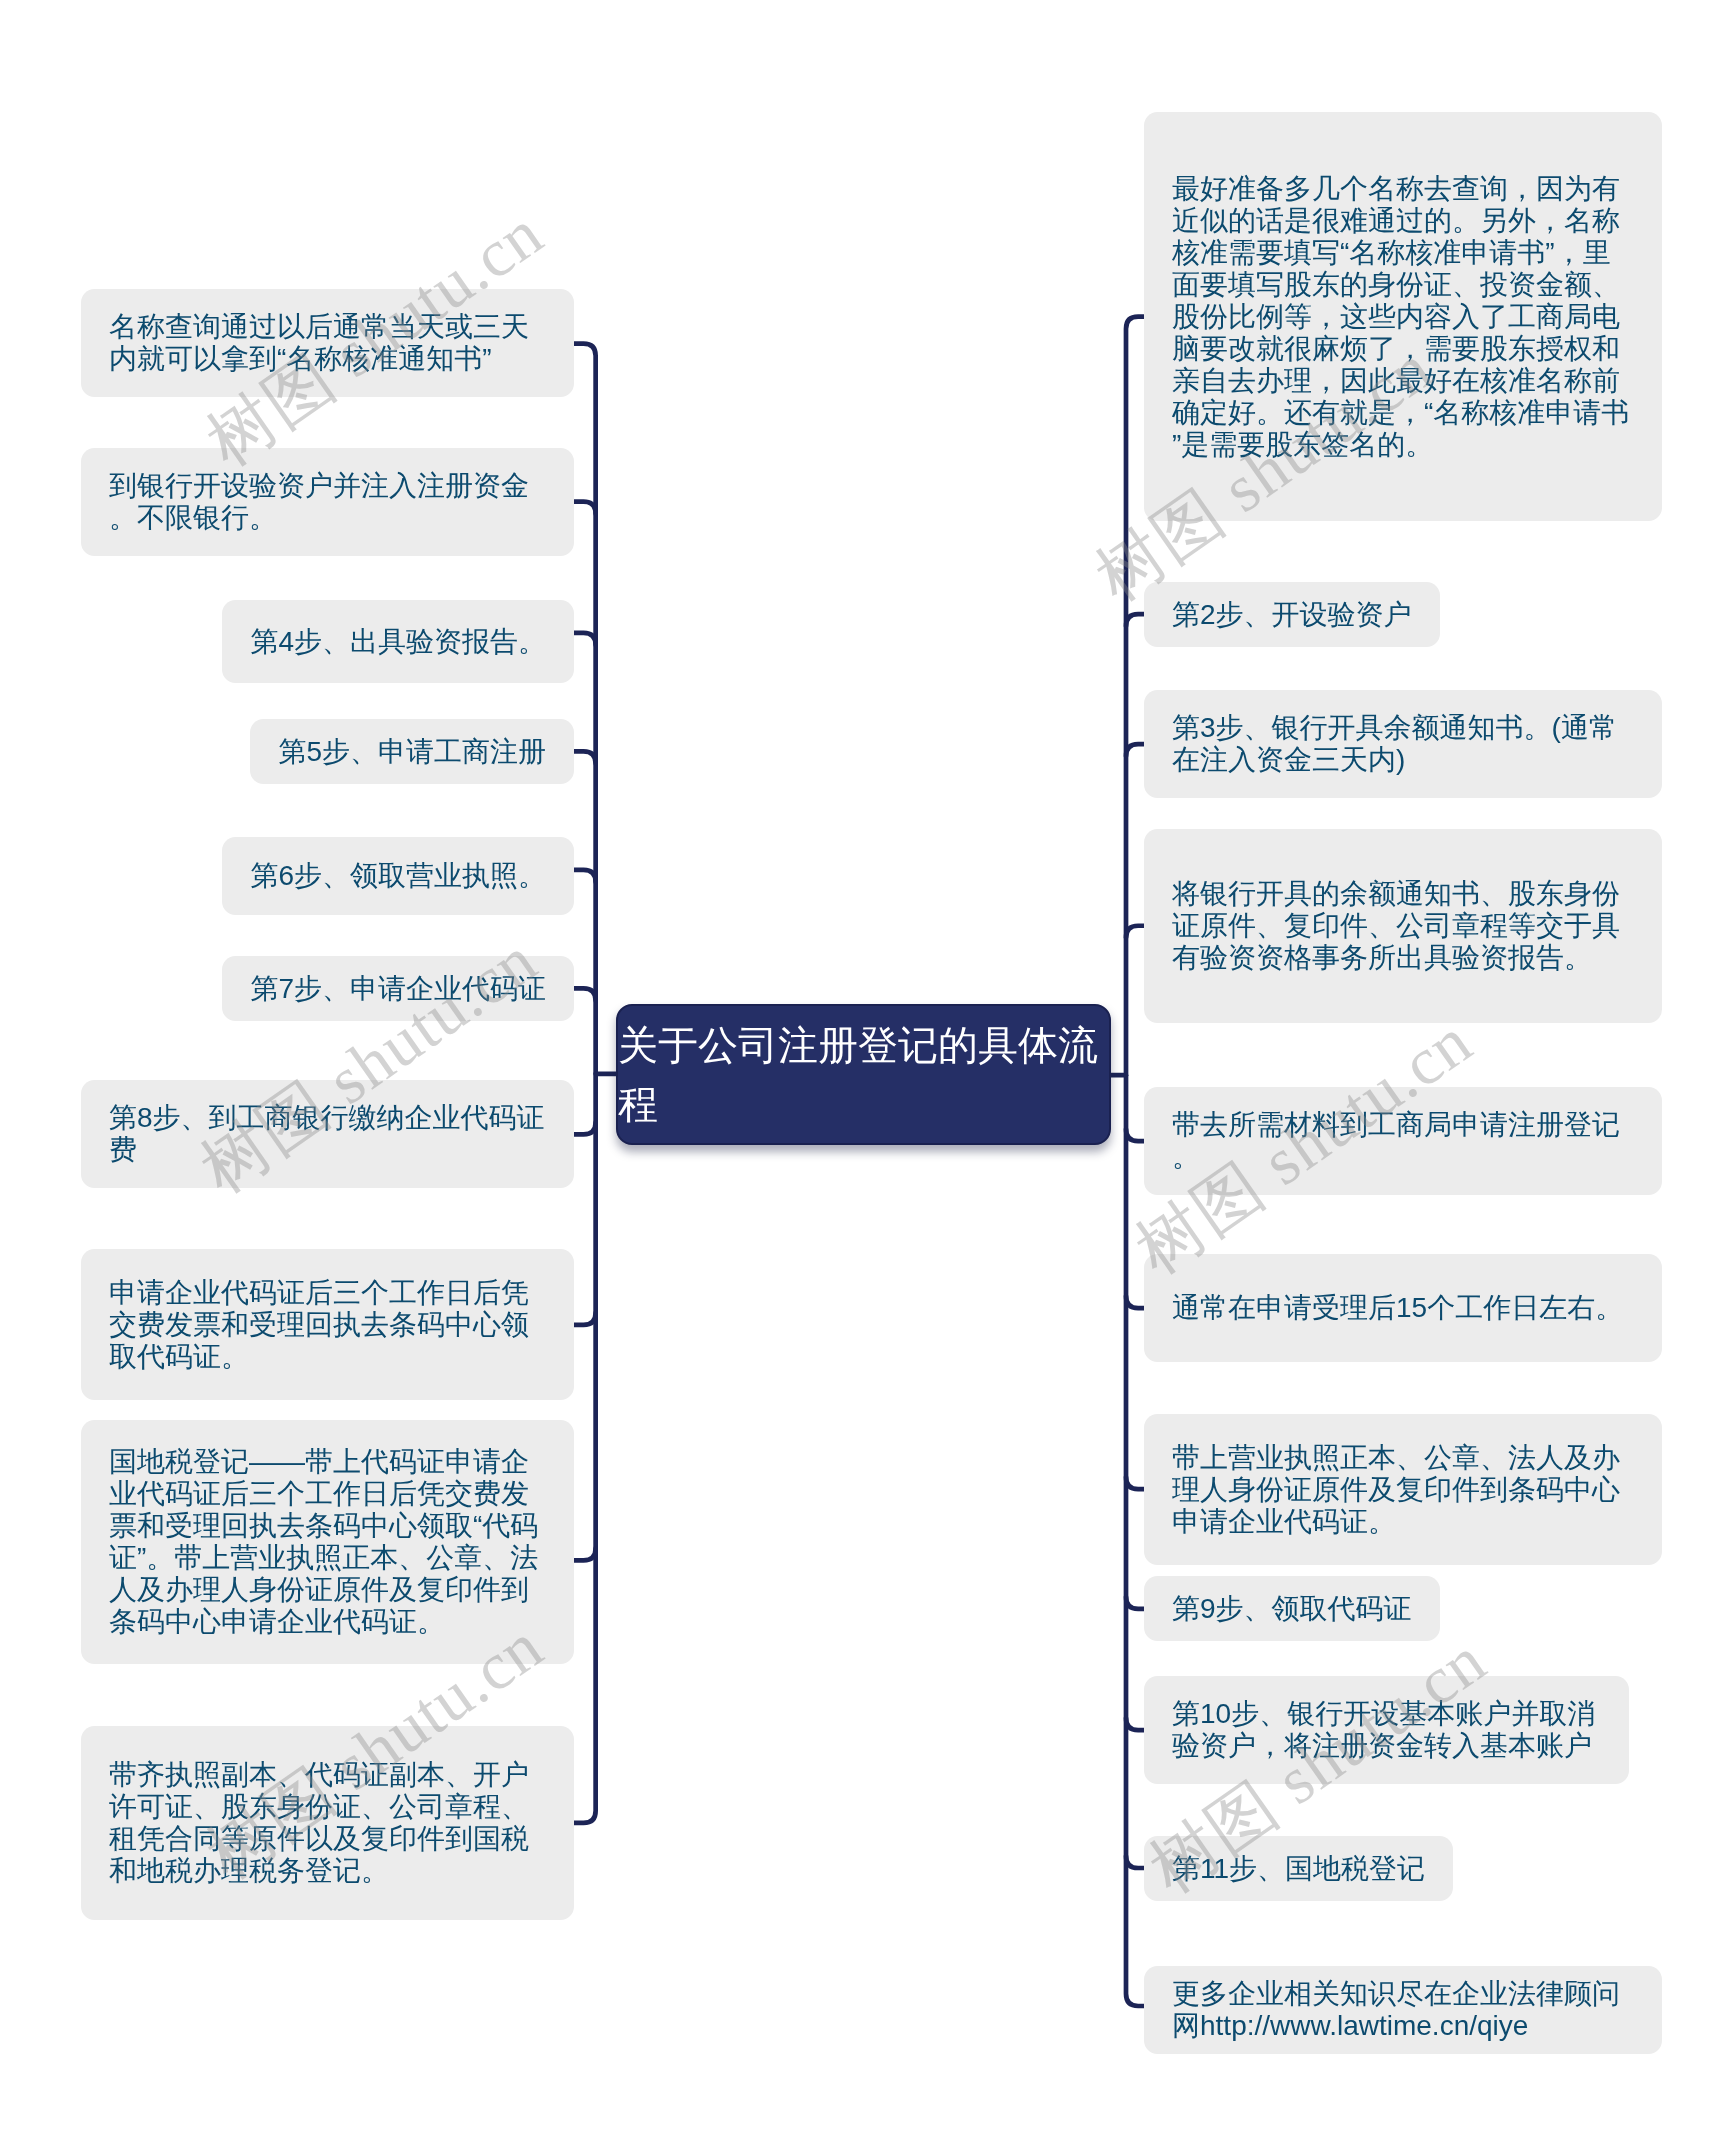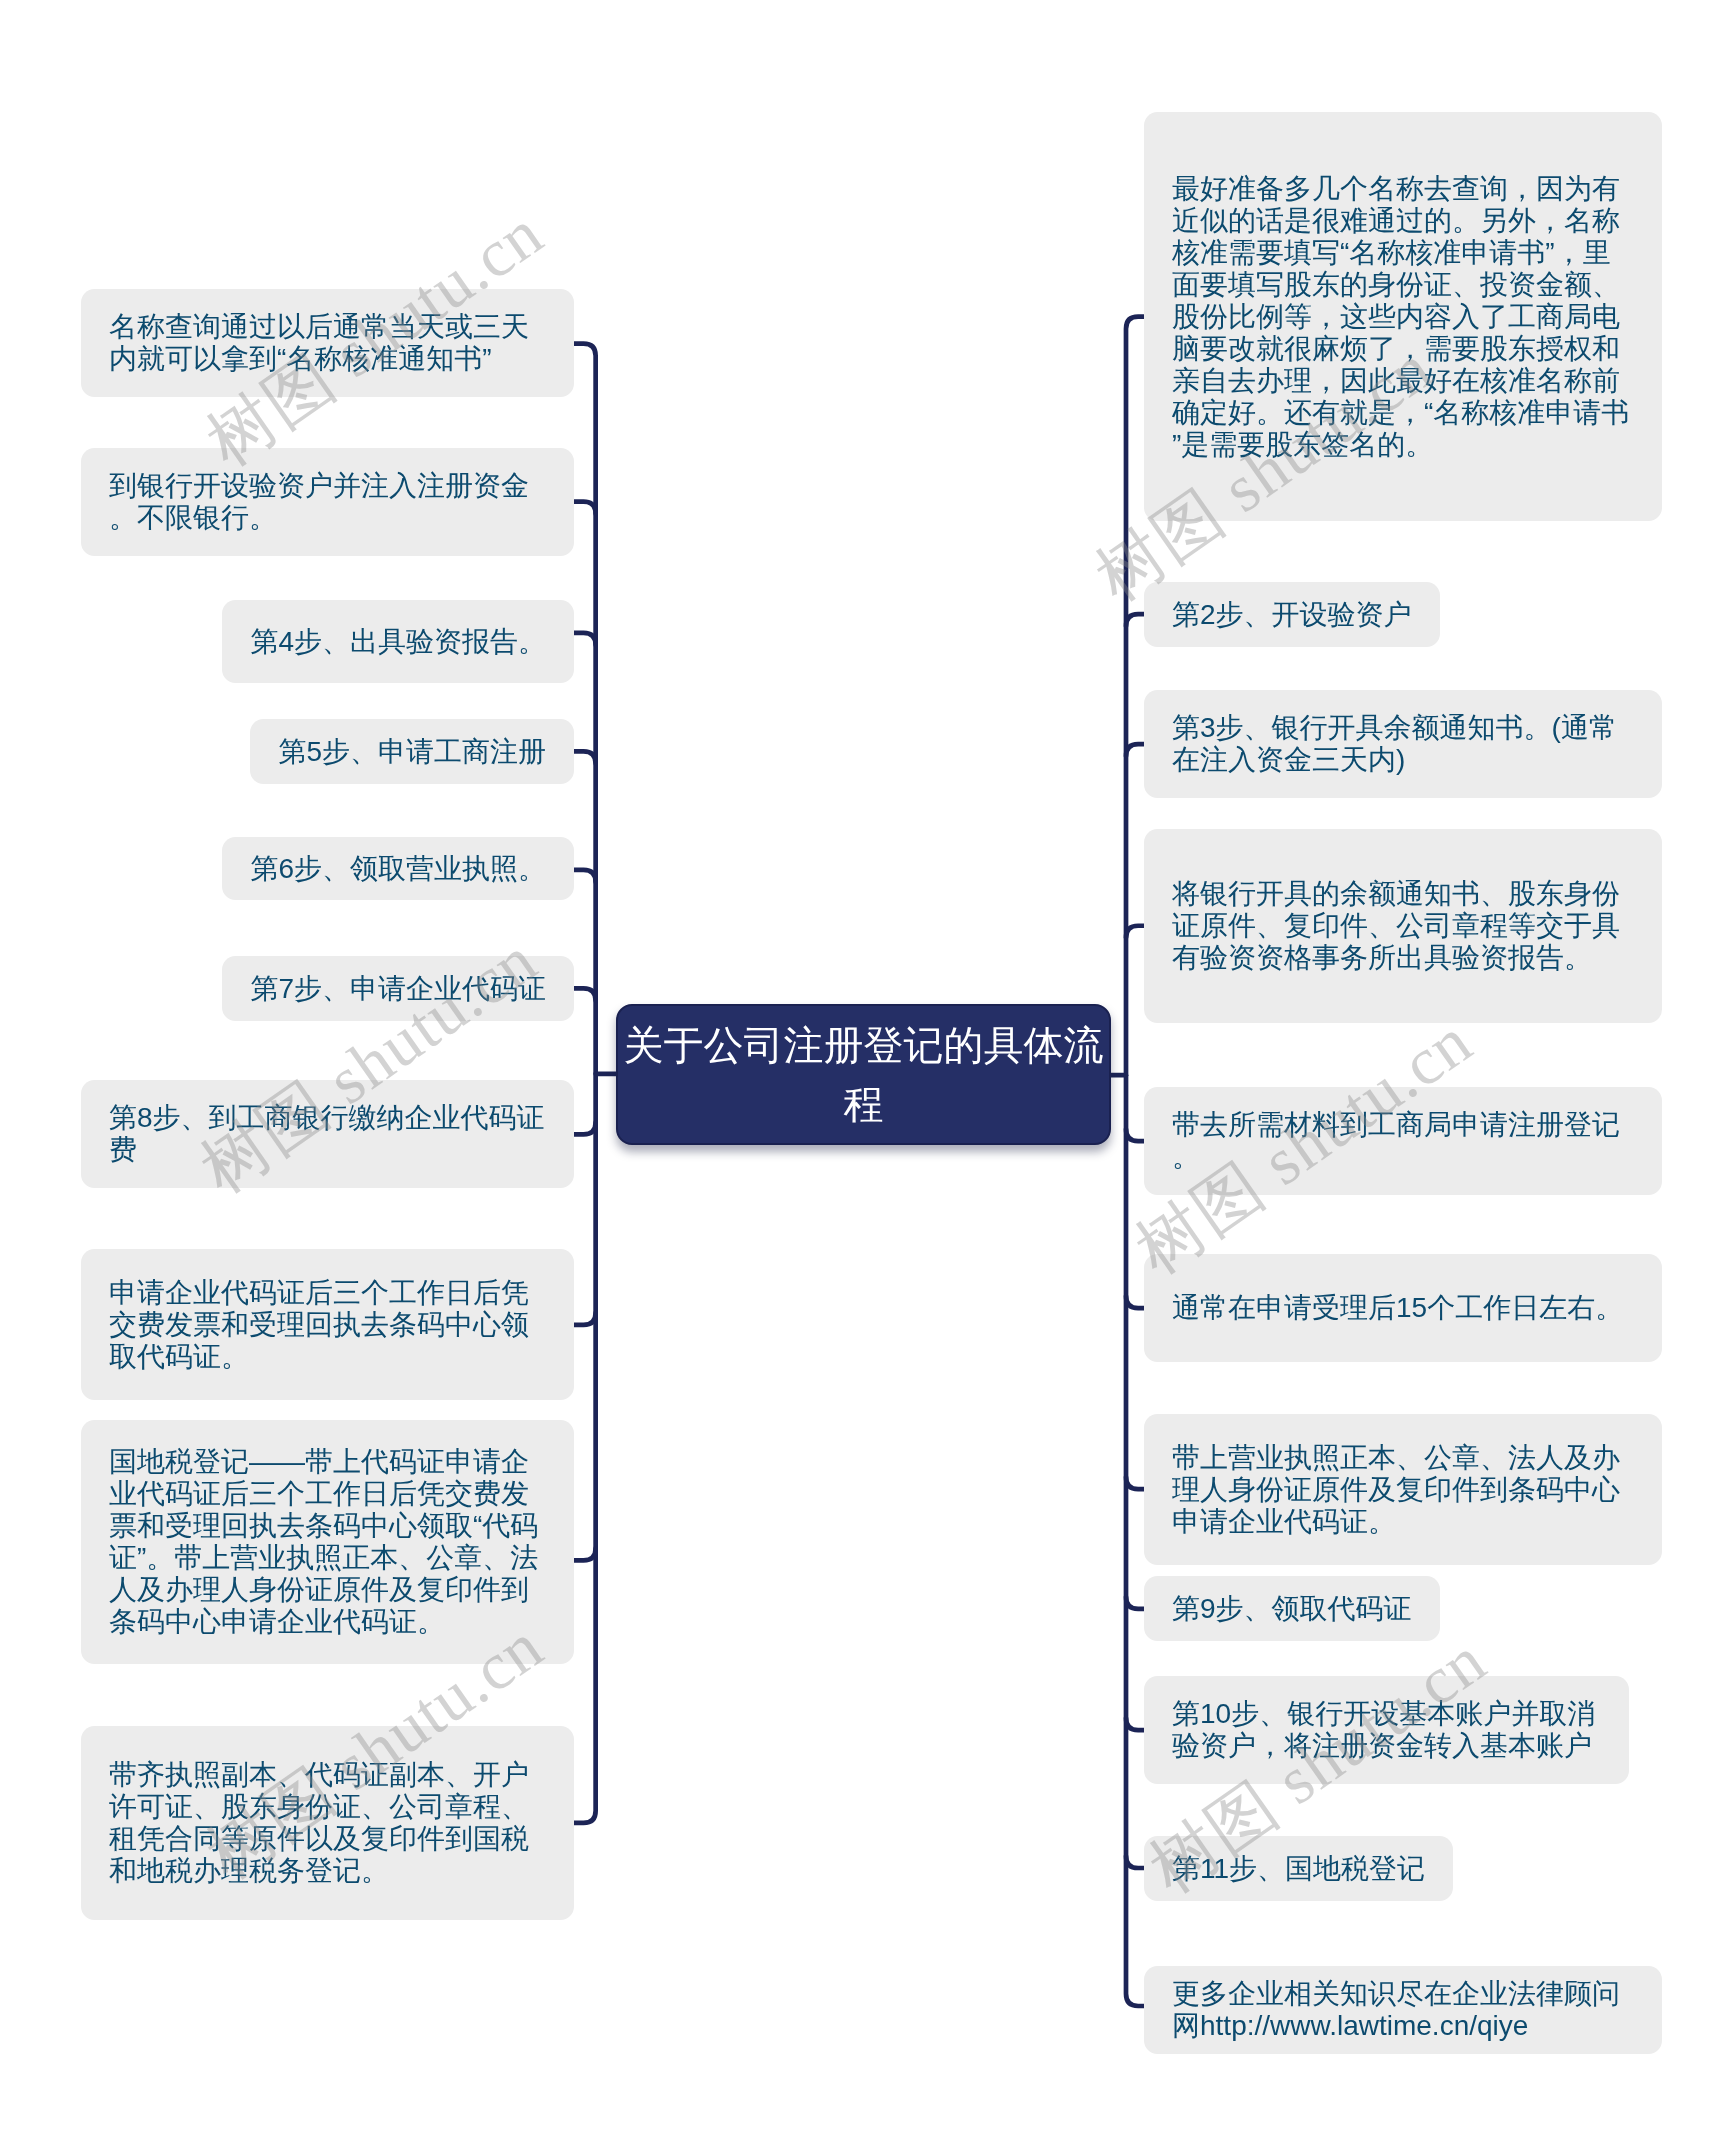--- a/index.html
+++ b/index.html
@@ -41,21 +41,20 @@
     background: #252f66;
     border: 2.7px solid #1a2150;
     box-sizing: border-box;
     border-radius: 16px;
     color: #ffffff;
     font-size: 40px;
     line-height: 59px;
     display: flex;
     align-items: center;
     justify-content: center;
-    text-align: center;
     z-index: 3;
     box-shadow: 0 6.7px 9.4px rgba(20,25,60,0.35);
   }
   .wm {
     position: absolute;
     z-index: 10;
     font-family: "Liberation Serif", "DejaVu Serif", serif;
     font-size: 67px;
     letter-spacing: 1.3px;
     color: rgba(140,140,140,0.38);
@@ -97,21 +96,21 @@
     <path d="M 1700 2775 H 1691 Q 1673 2775 1673 2757"></path>
     <path d="M 1650 1597 H 1673"></path>
   </svg>
 
   <div class="topic">关于公司注册登记的具体流程</div>
 
   <div class="branch" style="left:81px; top:289px;  width:493px; height:108px;">名称查询通过以后通常当天或三天内就可以拿到“名称核准通知书”</div>
   <div class="branch" style="left:81px; top:448px;  width:493px; height:108px;">到银行开设验资户并注入注册资金。不限银行。</div>
   <div class="branch single" style="right:1149px; top:600px;  height:83px;">第4步、出具验资报告。</div>
   <div class="branch single" style="right:1149px; top:719px; height:65px;">第5步、申请工商注册</div>
-  <div class="branch single" style="right:1149px; top:837px; height:63px;text-align:right;">第6步、领取营业执照。</div>
+  <div class="branch single" style="right:1149px; top:837px; height:78px;text-align:right;">第6步、领取营业执照。</div>
   <div class="branch single" style="right:1149px; top:956px; height:65px;">第7步、申请企业代码证</div>
   <div class="branch" style="left:81px; top:1080px; width:493px; height:108px;">第8步、到工商银行缴纳企业代码证费</div>
   <div class="branch" style="left:81px; top:1249px; width:493px; height:151px;">申请企业代码证后三个工作日后凭交费发票和受理回执去条码中心领取代码证。</div>
   <div class="branch" style="left:81px; top:1420px; width:493px; height:244px;">国地税登记——带上代码证申请企业代码证后三个工作日后凭交费发票和受理回执去条码中心领取“代码证”。带上营业执照正本、公章、法人及办理人身份证原件及复印件到条码中心申请企业代码证。</div>
   <div class="branch" style="left:81px; top:1726px; width:493px; height:194px;">带齐执照副本、代码证副本、开户许可证、股东身份证、公司章程、租凭合同等原件以及复印件到国税和地税办理税务登记。</div>
 
   <div class="branch" style="left:1144px; top:112px;  width:518px; height:409px;">最好准备多几个名称去查询，因为有近似的话是很难通过的。另外，名称核准需要填写“名称核准申请书”，里面要填写股东的身份证、投资金额、股份比例等，这些内容入了工商局电脑要改就很麻烦了，需要股东授权和亲自去办理，因此最好在核准名称前确定好。还有就是，“名称核准申请书”是需要股东签名的。</div>
   <div class="branch single" style="left:1144px; top:582px;  height:65px;">第2步、开设验资户</div>
   <div class="branch" style="left:1144px; top:690px; width:518px; height:108px;">第3步、银行开具余额通知书。(通常在注入资金三天内)</div>
   <div class="branch" style="left:1144px; top:829px; width:518px; height:194px;">将银行开具的余额通知书、股东身份证原件、复印件、公司章程等交于具有验资资格事务所出具验资报告。</div>

